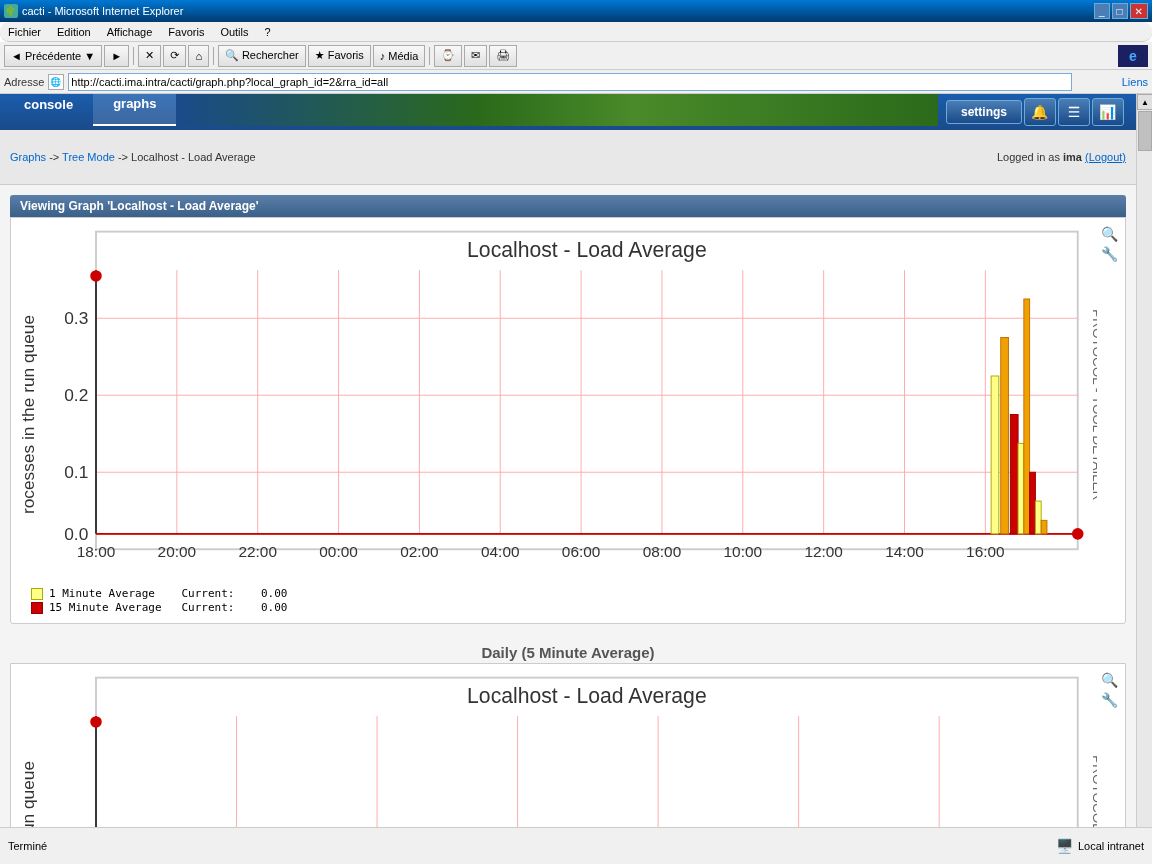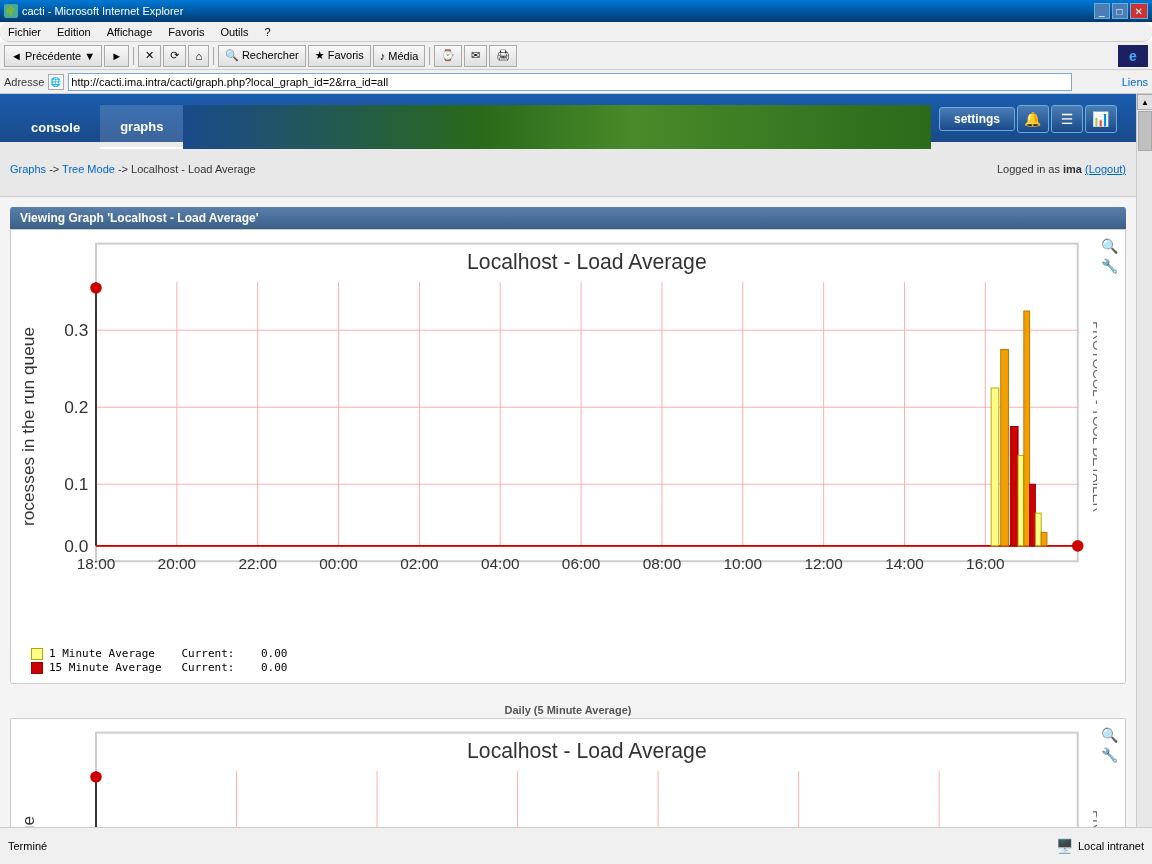--- a/index.html
+++ b/index.html
@@ -96,23 +96,23 @@
     
     .main-content {
       flex: 1;
       overflow: hidden;
     }
 
     
     .cacti-nav {
       background: linear-gradient(to bottom, #1a5dad 0%, #1a4a8a 100%);
       display: flex;
-      align-items: flex-start;
-      padding: 11px;
-      height: 48px;
+      align-items: flex-end;
+      padding: 4px;
+      height: 36px;
     }
     .nav-tab {
       padding: 10px 20px;
       color: #fff;
       font-size: 13px;
       font-weight: bold;
       cursor: pointer;
       background: transparent;
       border: none;
       height: 44px;
@@ -189,21 +189,21 @@
       border-radius: 3px 3px 0 0;
     }
     .graph-container {
       background: white;
       border: 1px solid #ccc;
       margin-bottom: 16px;
       border-radius: 0 0 3px 3px;
     }
     .graph-label {
       text-align: center;
-      font-size: 11px;
+      font-size: 15px;
       color: #555;
       padding: 4px 0 2px;
       font-weight: bold;
     }
 
     .graph-wrapper {
       display: flex;
       align-items: flex-start;
       padding: 4px 8px;
       gap: 4px;
@@ -217,21 +217,20 @@
       gap: 4px;
       padding-top: 4px;
     }
     .side-icon { width: 16px; height: 16px; cursor: pointer; font-size: 14px; }
 
     
     .legend {
       padding: 2px 20px 8px;
       font-size: 11px;
       font-family: monospace;
-      margin-top: 48px;
     }
     .legend-row { display: flex; align-items: center; gap: 6px; margin: 1px 0; }
     .legend-color { width: 12px; height: 12px; border: 1px solid #888; flex-shrink: 0; }
 
     
     .status-bar {
       background: #f0f0f0;
       border-top: 1px solid #ccc;
       padding: 18px 8px;
       display: flex;

